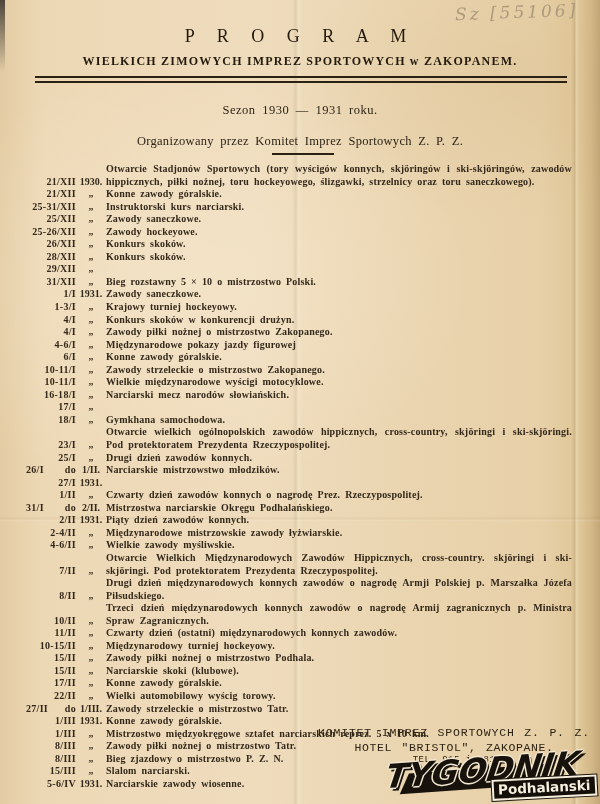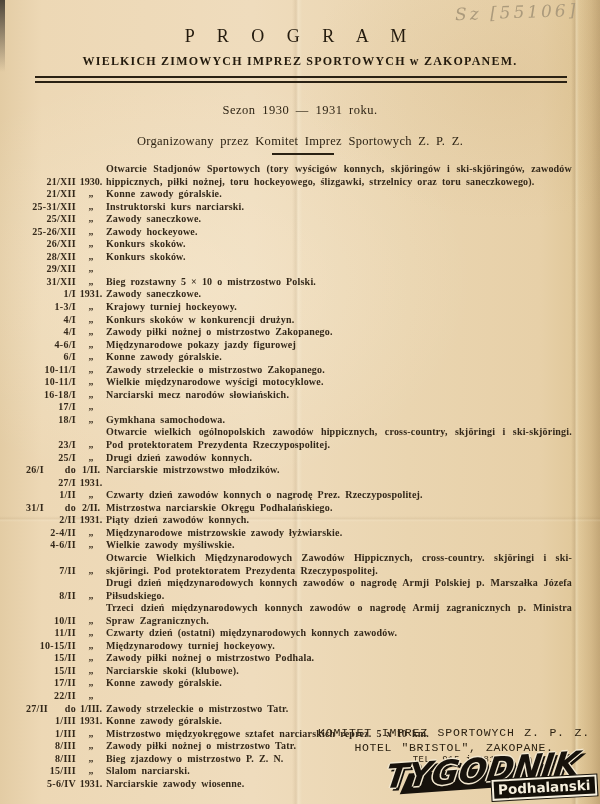--- a/index.html
+++ b/index.html
@@ -342,20 +342,21 @@
           <span>17/II</span>
         </span>
         <span class="c-year">„</span>
         <span class="c-desc">Konne zawody góralskie.</span>
       </div>
       <div class="row">
         <span class="c-date">
           <span>22/II</span>
         </span>
         <span class="c-year">„</span>
+        <span class="c-desc">Wielki automobilowy wyścig torowy.</span>
       </div>
       <div class="row has-conj">
         <span class="c-date">
           <span>27/II</span>
           <span>do</span>
         </span>
         <span class="c-year">1/III.</span>
         <span class="c-desc">Zawody strzeleckie o mistrzostwo Tatr.</span>
       </div>
       <div class="row">

